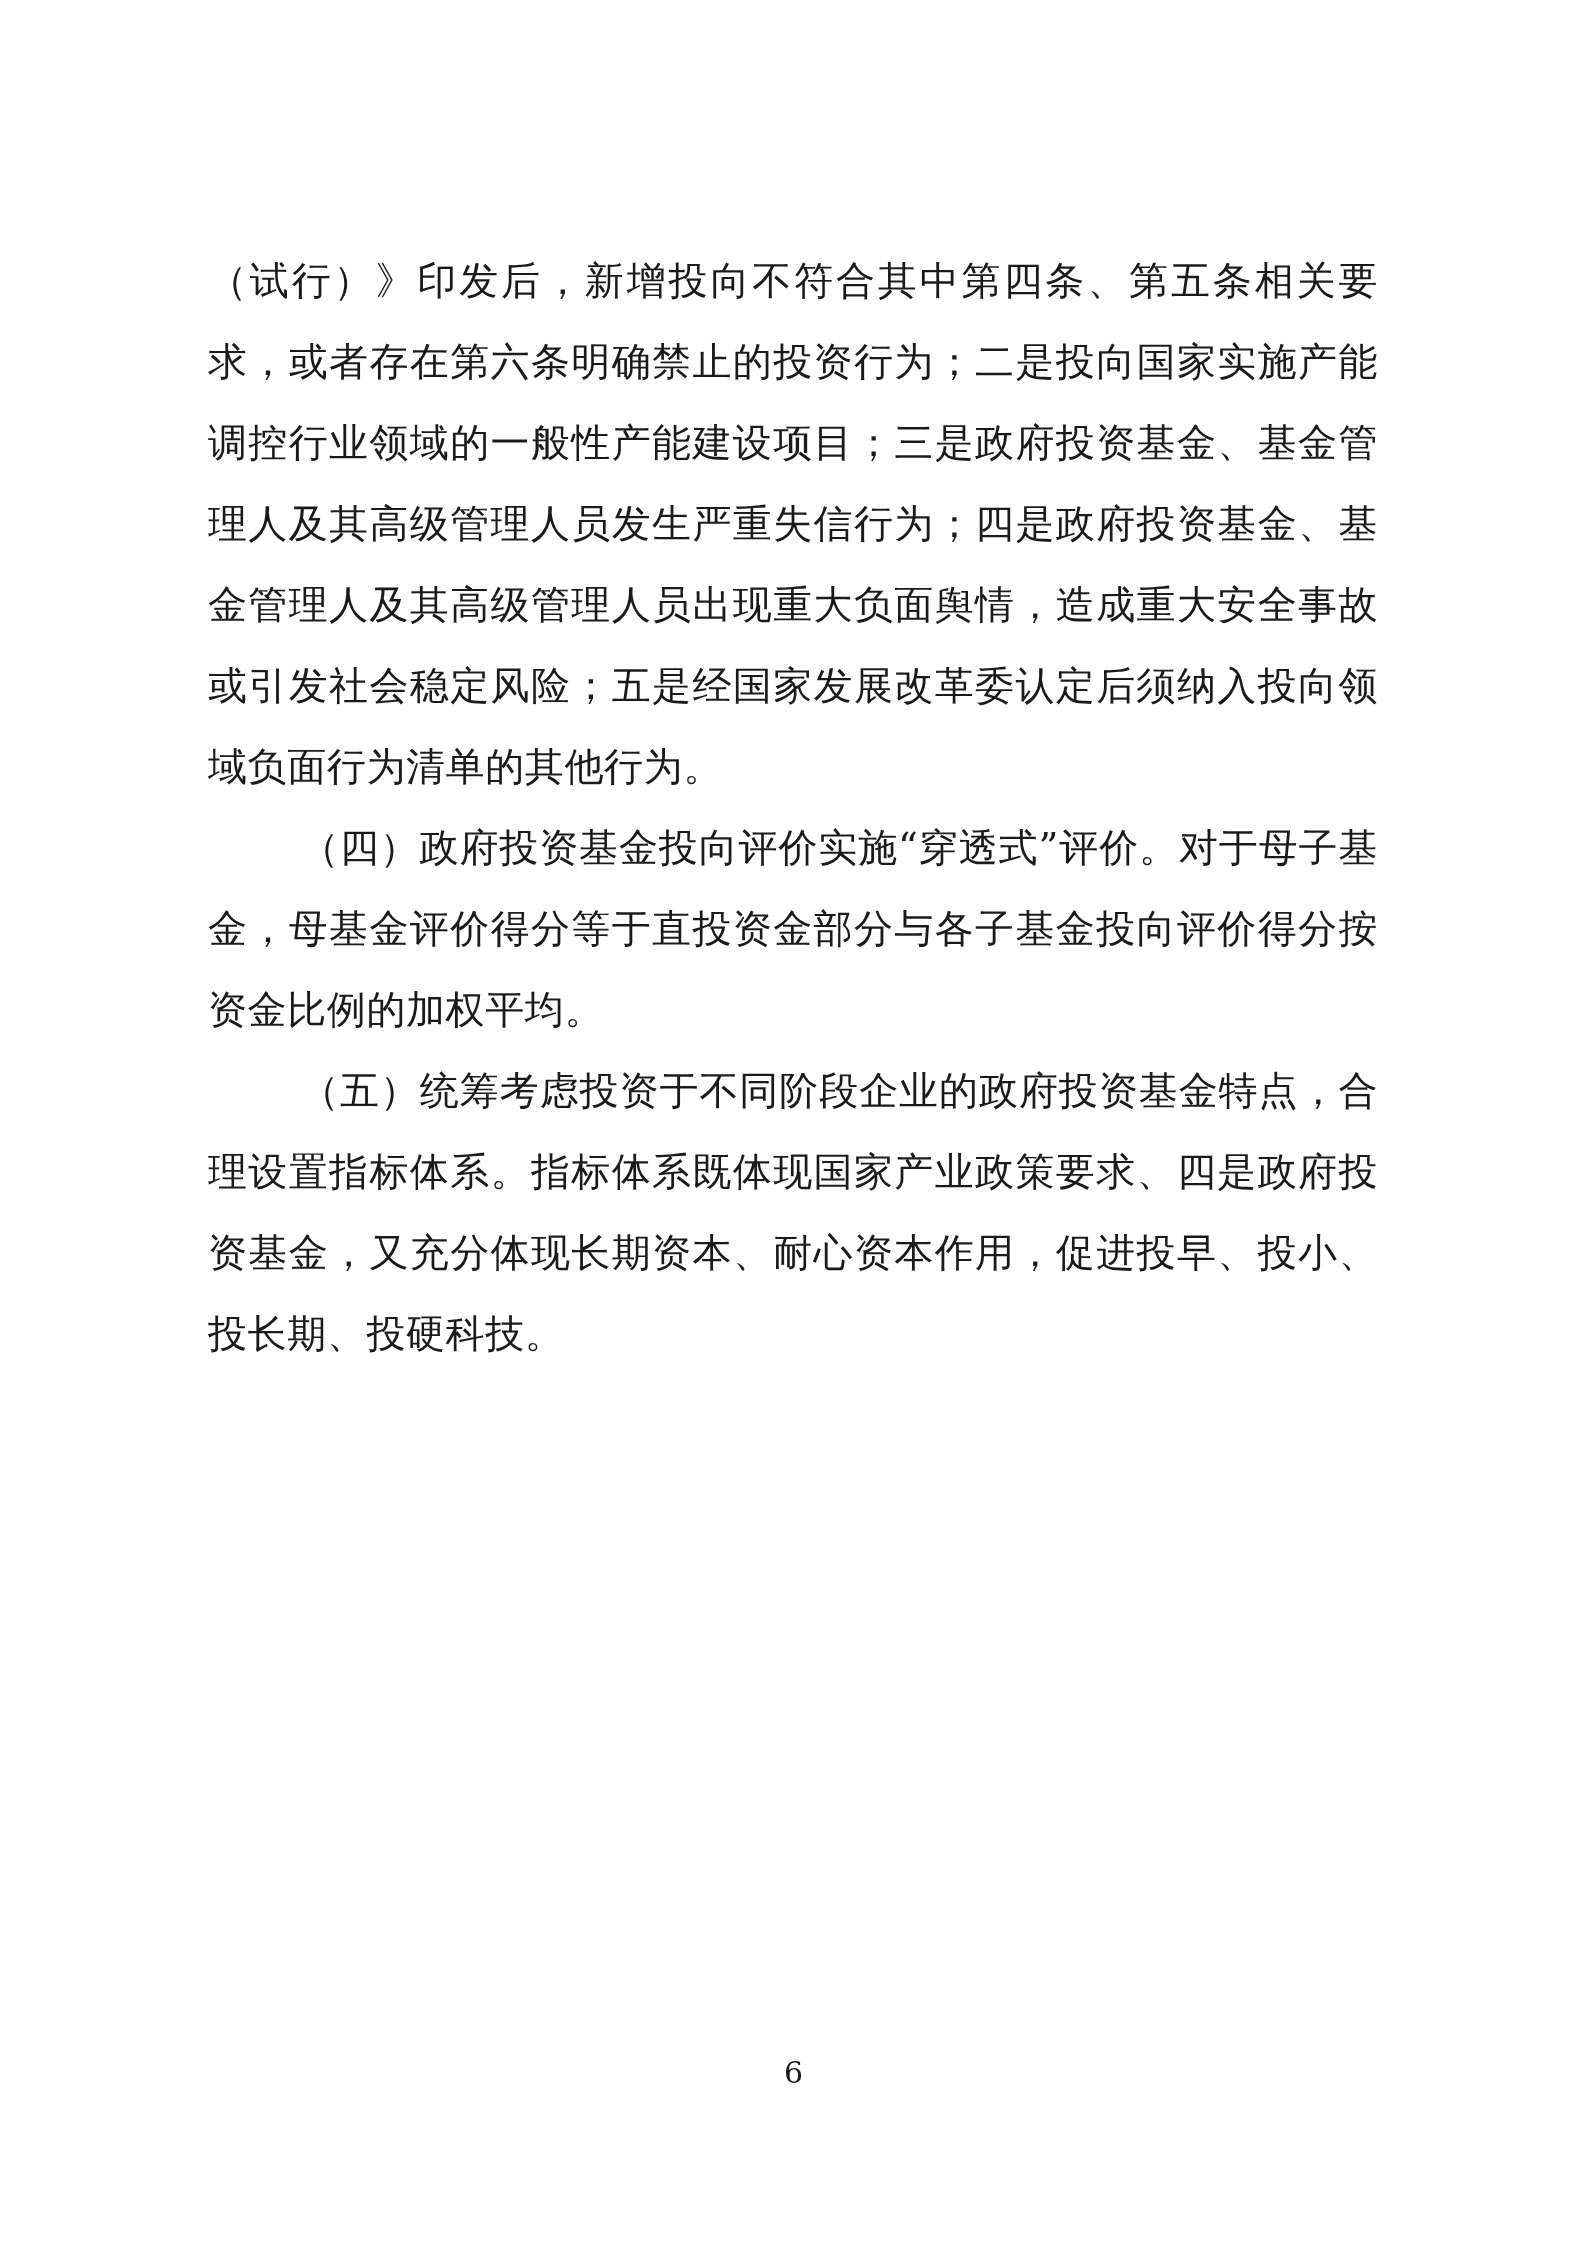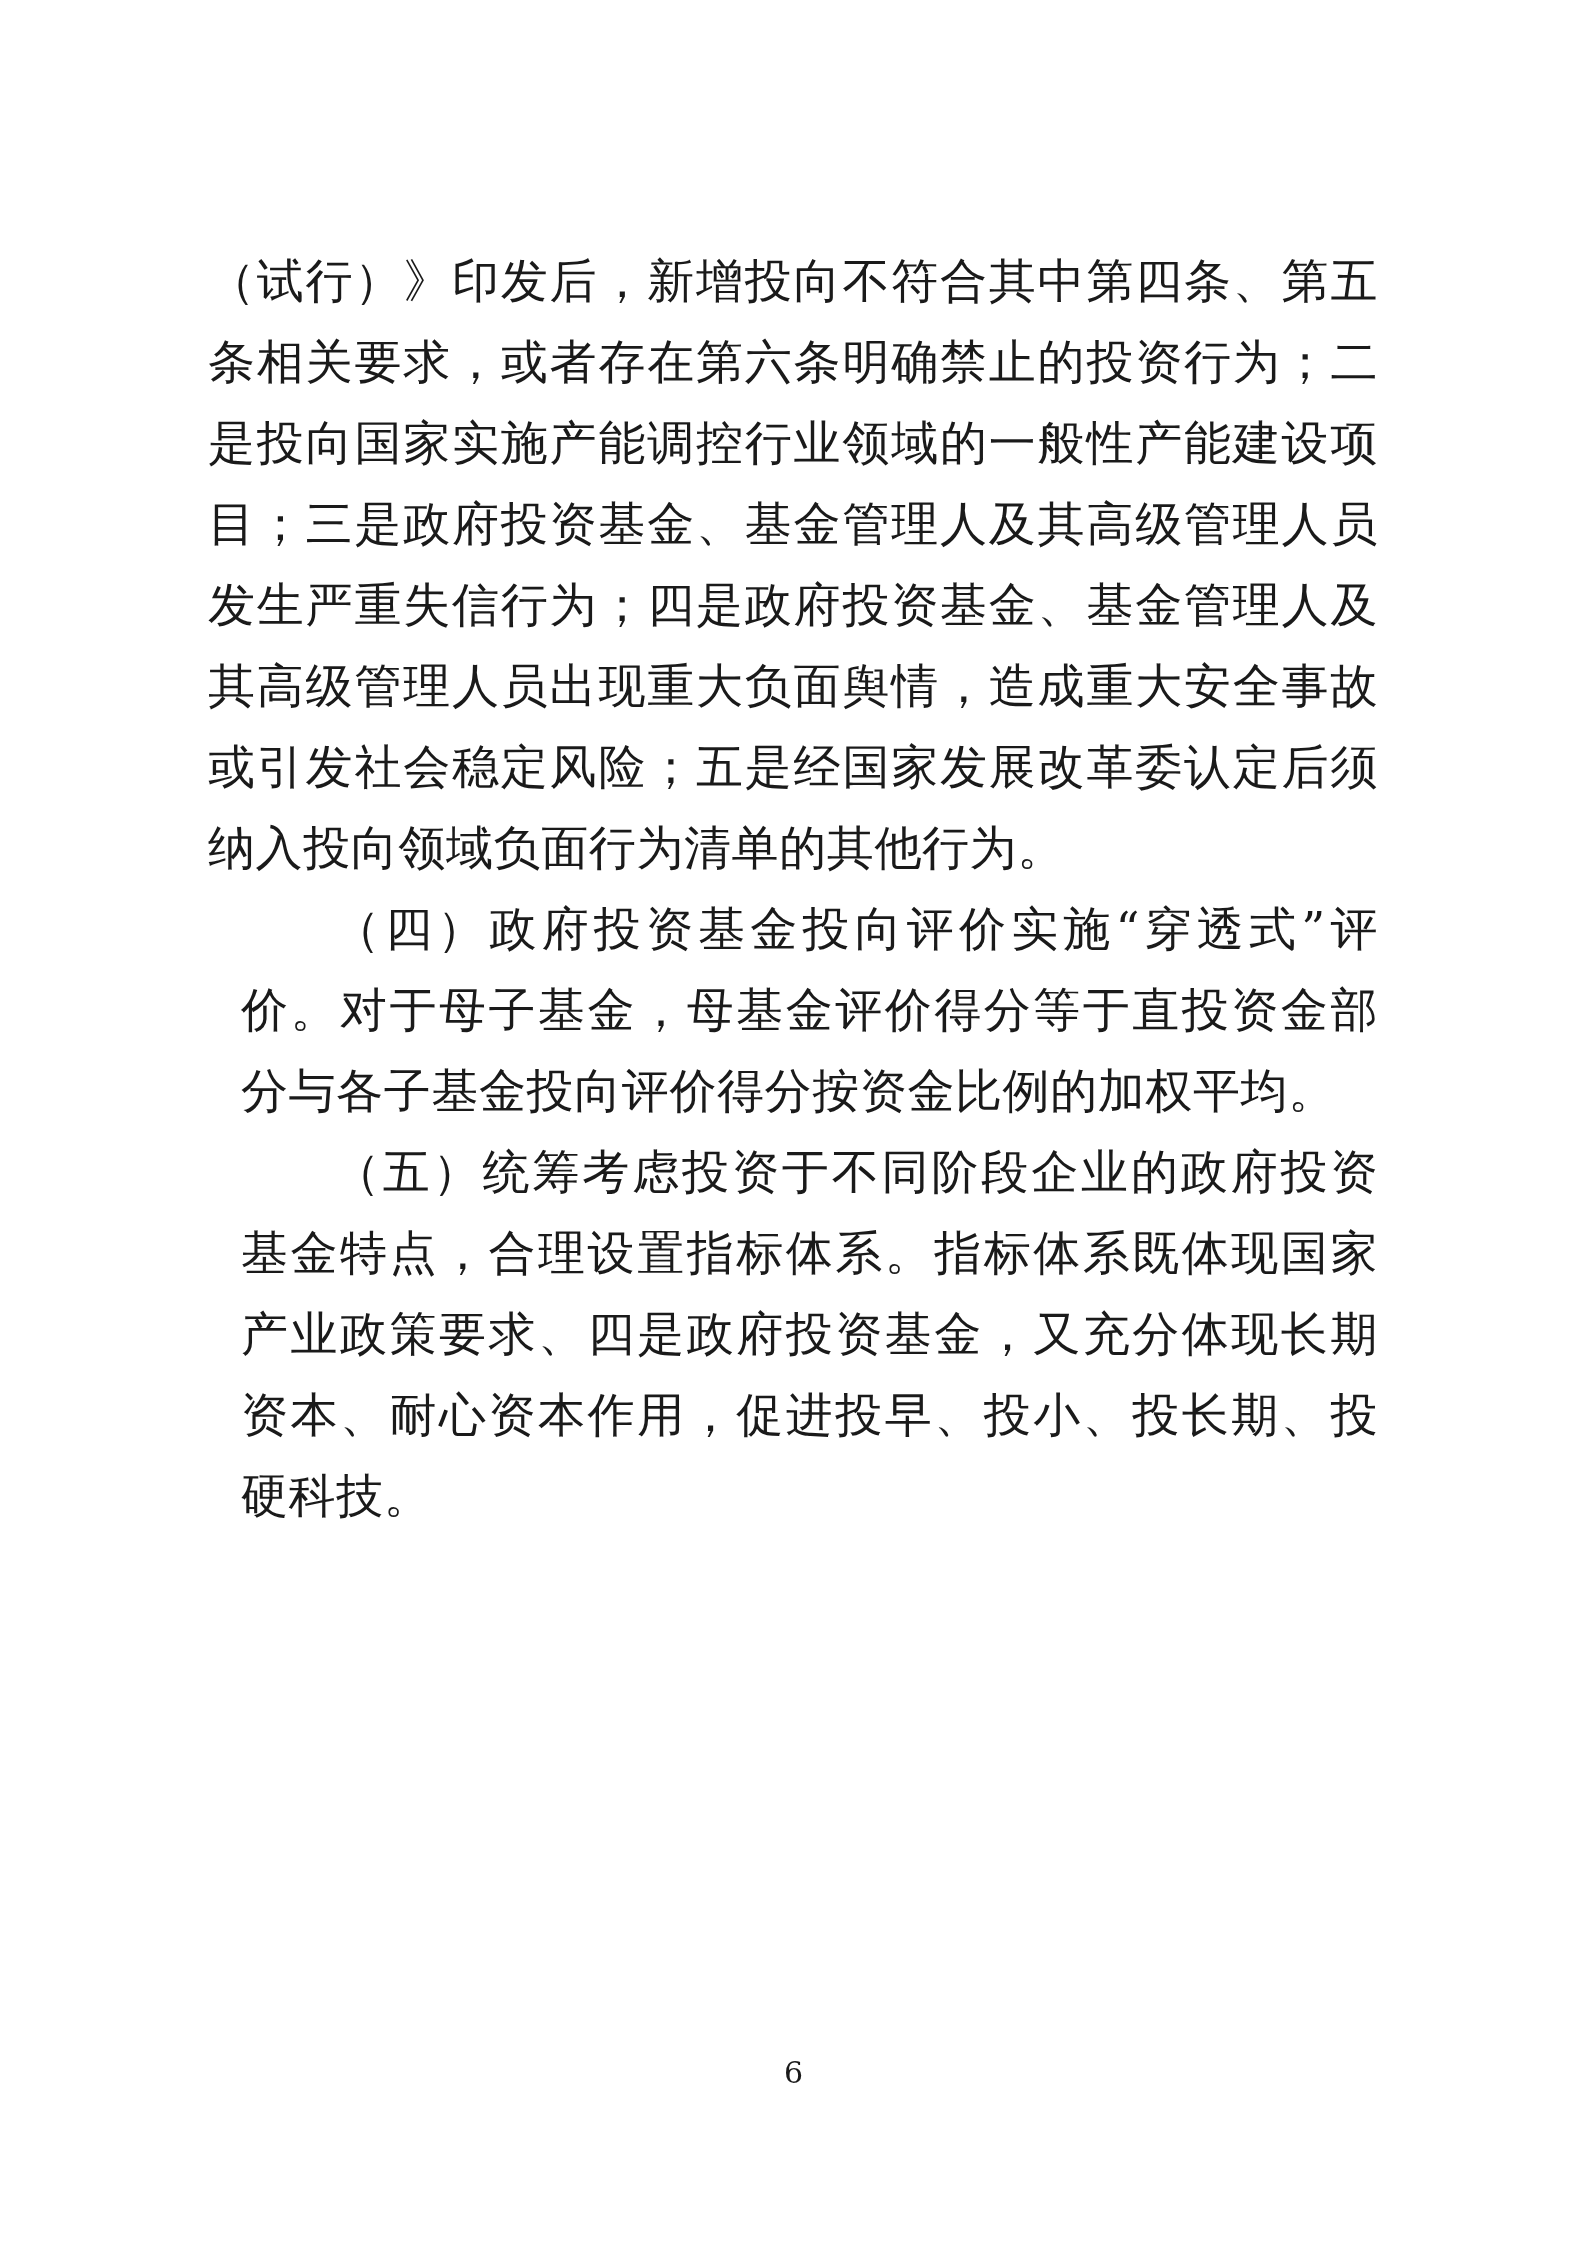--- a/index.html
+++ b/index.html
@@ -19,32 +19,31 @@
     overflow: hidden;
   }
   .content {
     position: absolute;
     left: 208px;
     top: 240px;
     width: 1170px;
   }
   .para {
     font-family: "DejaVu Serif", serif;
-    font-size: 47px;
+    font-size: 39px;
     line-height: 81px;
     color: #1a1a1a;
     text-align: justify;
     text-justify: inter-character;
     letter-spacing: 0.6px;
     margin: 0 0 0 0;
     white-space: pre-wrap;
   }
   .para.indent {
     text-indent: 92px;
-    margin-left: 33px;
   }
   .page-number {
     position: absolute;
     left: 0;
     right: 0;
     top: 2055px;
     text-align: center;
     font-family: "DejaVu Serif", serif;
     font-size: 30px;
     color: #1a1a1a;

